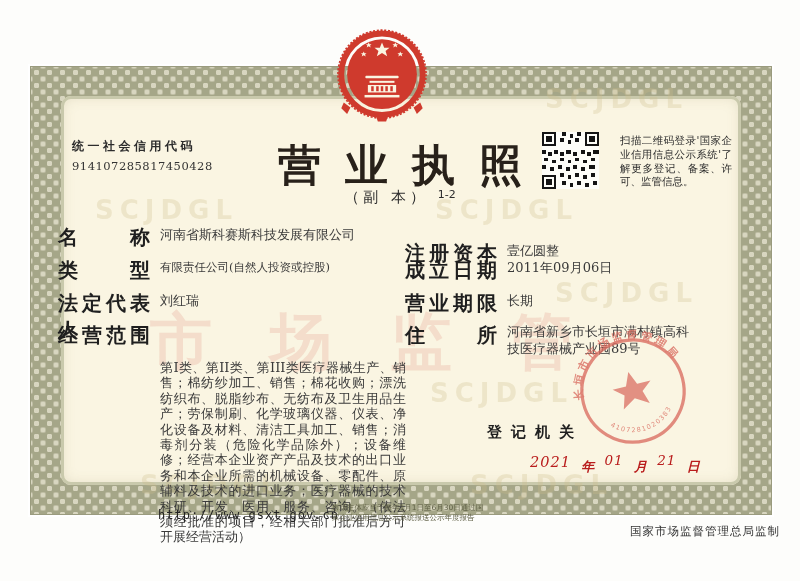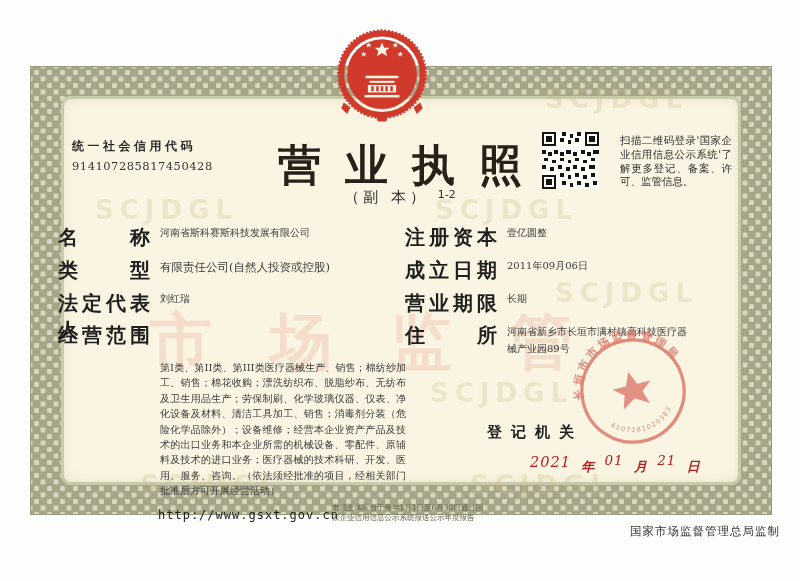--- a/index.html
+++ b/index.html
@@ -34,21 +34,21 @@
   .emblem{position:absolute;left:332px;top:26px;width:100px;height:108px;}
   
   .qr{position:absolute;left:542px;top:132px;width:57px;height:57px;}
   .qr-caption{position:absolute;left:608px;top:134px;width:112px;
       font-family:"DejaVu Serif","Liberation Serif",serif;
       font-size:10.5px;line-height:13.8px;color:#2b2b2b;text-align:justify;margin-left:12px;}
   
   .frow{position:absolute;display:flex;}
   .flabel{font-size:20px;font-weight:bold;color:#1f1f1f;width:92px;flex:0 0 92px;
       text-align:justify;text-align-last:justify;}
-  .fvalue{font-family:"DejaVu Serif","Liberation Serif",serif;font-size:10px;
+  .fvalue{font-family:"DejaVu Serif","Liberation Serif",serif;font-size:13px;
       color:#3a3a3a;padding-top:2px;margin-left:10px;}
   .fvalue.small{font-size:11.5px;padding-top:3px;}
   .scope-val{width:246px;line-height:15.4px;text-align:justify;margin-top:36px;}
   .addr-val{width:182px;line-height:16.5px;}
   .reg-label{position:absolute;left:487px;top:423px;font-size:15px;font-weight:bold;
       color:#1f1f1f;letter-spacing:9px;}
   
   .date-line{position:absolute;left:530px;top:458px;width:200px;
       font-family:"DejaVu Serif","Liberation Serif",serif;font-size:13.5px;color:#b91c1c;font-style:italic;}
   .date-line .num{position:relative;top:-6px;letter-spacing:1px;}
@@ -154,21 +154,21 @@
   </div>
   <div class="frow" style="left:58px;top:290px;width:340px">
     <div class="flabel">法定代表人</div>
     <div class="fvalue">刘红瑞</div>
   </div>
   <div class="frow" style="left:58px;top:322px;width:352px">
     <div class="flabel">经营范围</div>
     <div class="fvalue scope-val">第I类、第II类、第III类医疗器械生产、销售；棉纺纱加工、销售；棉花收购；漂洗纺织布、脱脂纱布、无纺布及卫生用品生产；劳保制刷、化学玻璃仪器、仪表、净化设备及材料、清洁工具加工、销售；消毒剂分装（危险化学品除外）；设备维修；经营本企业资产产品及技术的出口业务和本企业所需的机械设备、零配件、原辅料及技术的进口业务；医疗器械的技术科研、开发、医用、服务、咨询。（依法须经批准的项目，经相关部门批准后方可开展经营活动）</div>
   </div>
 
-  <div class="frow" style="left:405px;top:224px;width:330px">
+  <div class="frow" style="left:405px;top:240px;width:330px">
     <div class="flabel">注册资本</div>
     <div class="fvalue">壹亿圆整</div>
   </div>
   <div class="frow" style="left:405px;top:257px;width:330px">
     <div class="flabel">成立日期</div>
     <div class="fvalue">2011年09月06日</div>
   </div>
   <div class="frow" style="left:405px;top:290px;width:330px">
     <div class="flabel">营业期限</div>
     <div class="fvalue">长期</div>

